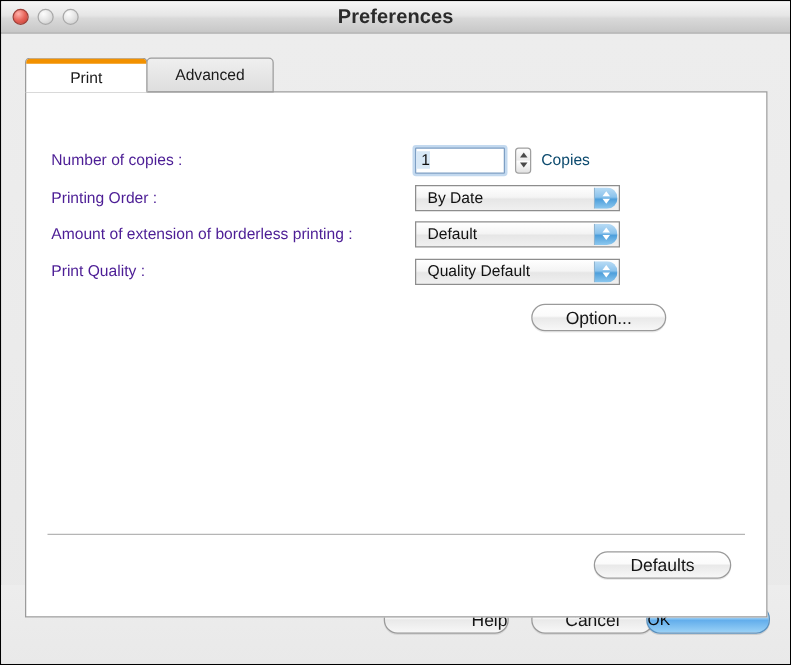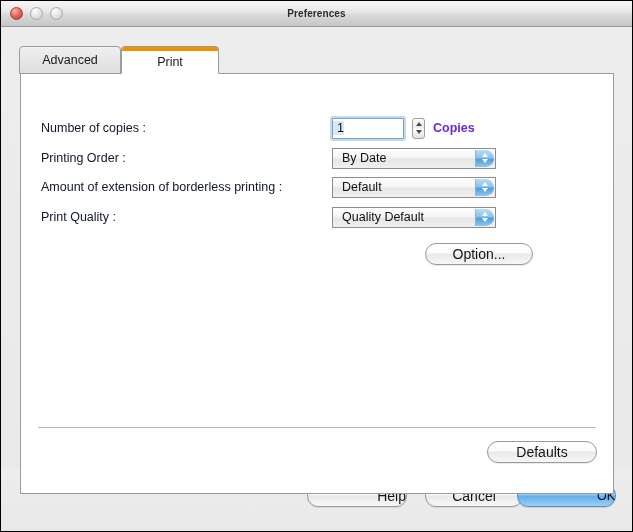--- a/index.html
+++ b/index.html
@@ -53,21 +53,21 @@
   }
   .light-min, .light-zoom {
     background: radial-gradient(circle at 35% 28%, #fdfdfd 0%, #e2e2e2 55%, #c6c6c6 100%);
     border: 1px solid #a9a9a9;
   }
   .title-text {
     position: absolute;
     left: 0;
     right: 0;
     text-align: center;
-    font-size: 10px;
+    font-size: 16px;
     font-weight: bold;
     color: #2b2b2b;
     letter-spacing: .1px;
     pointer-events: none;
   }
 
   
   .body-area {
     position: relative;
     flex: 1 1 auto;
@@ -148,21 +148,21 @@
     align-items: center;
   }
   .row-1 { top: 41px; }
   .row-2 { top: 71px; }
   .row-3 { top: 100px; }
   .row-4 { top: 130px; }
 
   .lbl {
     position: absolute;
     font-size: 12.5px;
-    color: #0f172a;
+    color: #4c1d95;
     white-space: nowrap;
     left: 20px;
   }
 
   
   .copies-field {
     position: absolute;
     left: 311px;
     width: 72px;
     height: 21px;
@@ -205,22 +205,21 @@
   .stepper .tri-down {
     width: 0; height: 0;
     border-left: 3px solid transparent;
     border-right: 3px solid transparent;
     border-top: 4px solid #4a4a4a;
   }
   .copies-suffix {
     position: absolute;
     left: 412px;
     font-size: 12.5px;
-    color: #6d28d9;
-    font-weight: bold;
+    color: #0c4a6e;
   }
 
   
   .popup {
     position: absolute;
     left: 311px;
     width: 164px;
     height: 21px;
     box-sizing: border-box;
     border: 1px solid #8d8d8d;
@@ -291,21 +290,21 @@
     position: absolute;
     left: 17px;
     right: 17px;
     top: 353px;
     height: 1px;
     background: #b5b5b5;
   }
 
   .defaults-btn {
     position: absolute;
-    left: 466px;
+    left: 454px;
     top: 367px;
     width: 110px;
     height: 22px;
     text-align: right;
   }
 
   
   .bottom-bar {
     position: absolute;
     left: 0;
@@ -326,46 +325,46 @@
     width: 99px;
     border: 1px solid #5a90bd;
     border-radius: 11px;
     background: linear-gradient(to bottom, #cfe9fb 0%, #a9d6f6 42%, #63aeec 54%, #9ad1f6 100%);
     color: #0a0a0a;
     box-shadow: 0 1px 0 rgba(0,0,0,.12);
     font-size: 12.5px;
     box-sizing: border-box;
     display: flex;
     align-items: center;
-    justify-content: flex-end;
+    justify-content: flex-start;
   }
 </style>
 </head>
 <body>
 
 <div class="window">
 
   <div class="titlebar">
     <div class="traffic">
       <div class="light light-close"></div>
       <div class="light light-min"></div>
       <div class="light light-zoom"></div>
     </div>
     <div class="title-text">Preferences</div>
   </div>
 
   <div class="body-area">
 
     <div class="tabs">
-      <div class="tab tab-advanced">
-        <span>Advanced</span>
-      </div>
       <div class="tab tab-print">
         <div class="tab-accent"></div>
         <span>Print</span>
+      </div>
+      <div class="tab tab-advanced">
+        <span>Advanced</span>
       </div>
     </div>
 
     <div class="panel">
       <div class="form">
 
         <div class="row row-1">
           <span class="lbl">Number of copies :</span>
           <div class="copies-field">
             <span class="copies-value">1</span>

